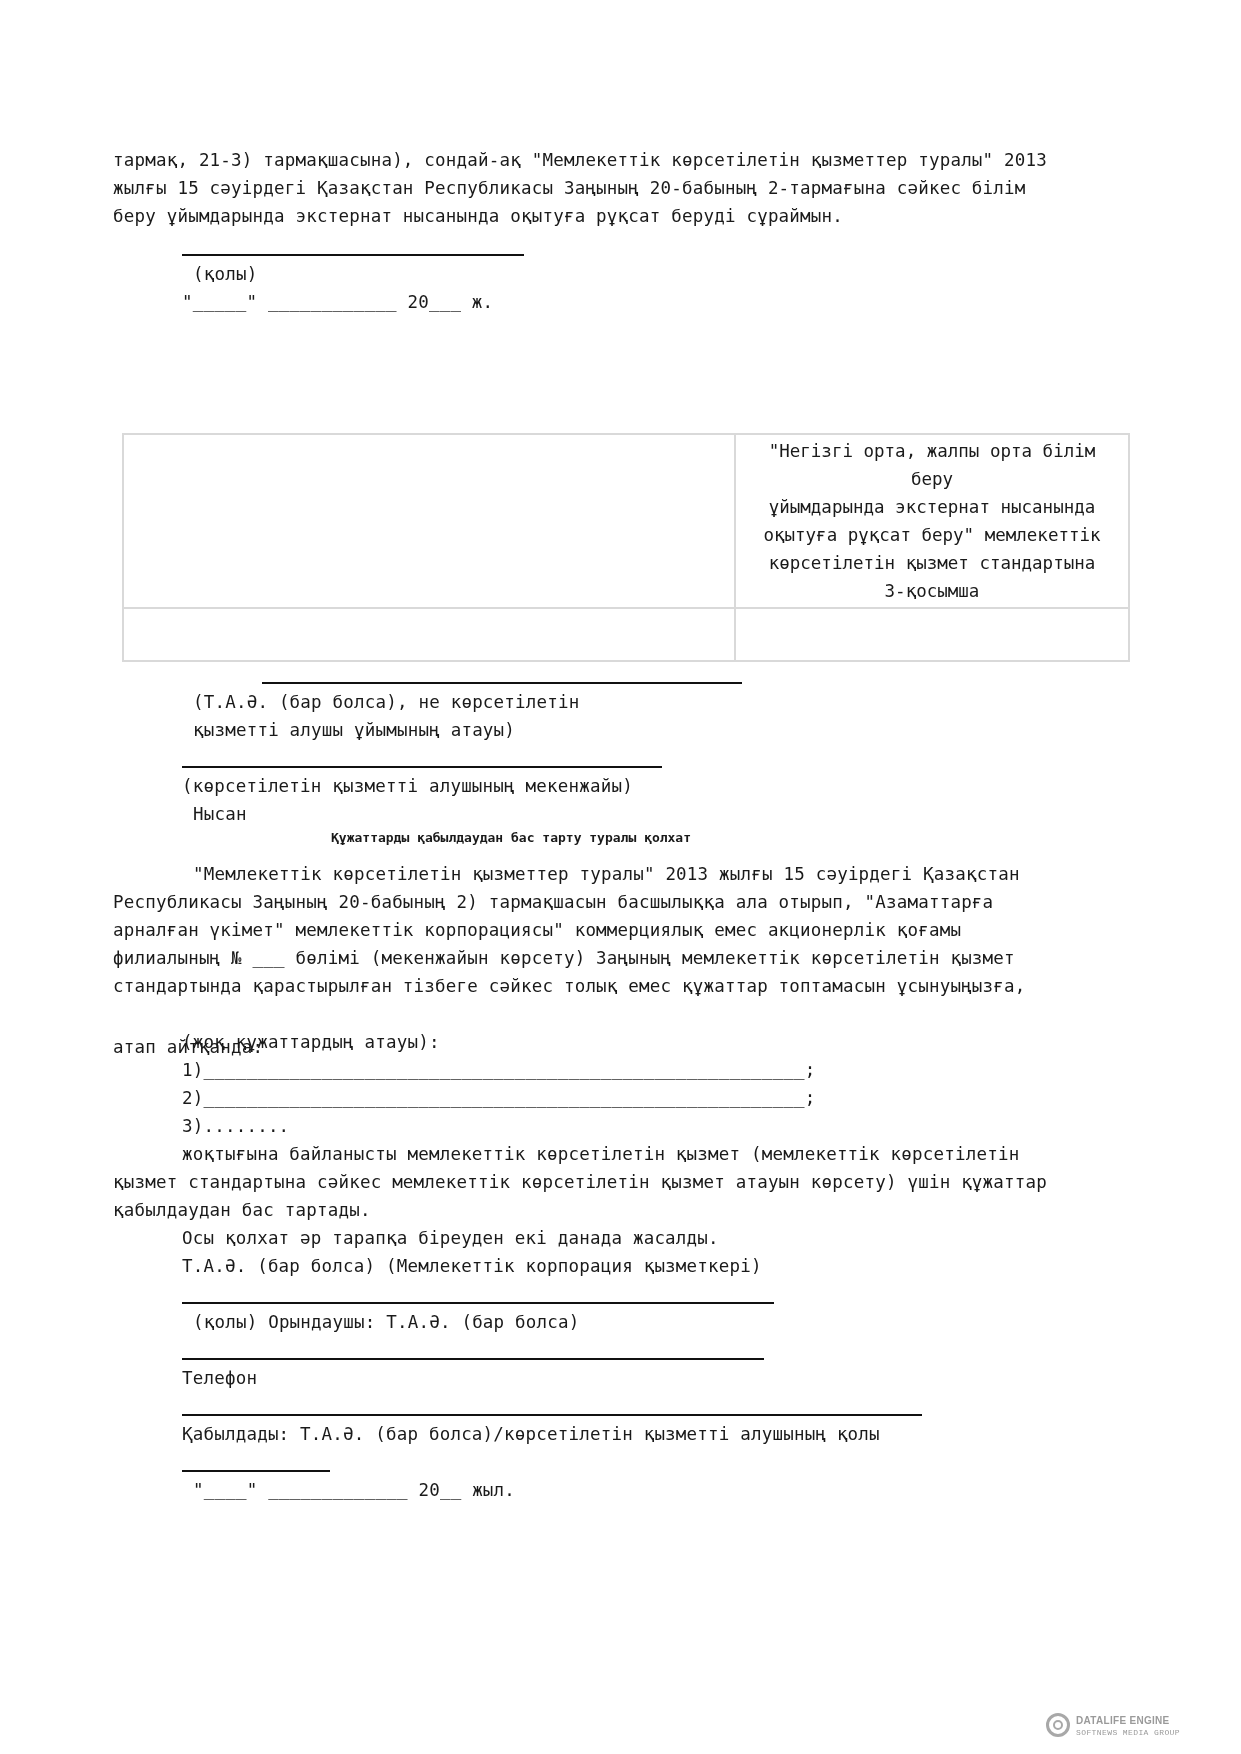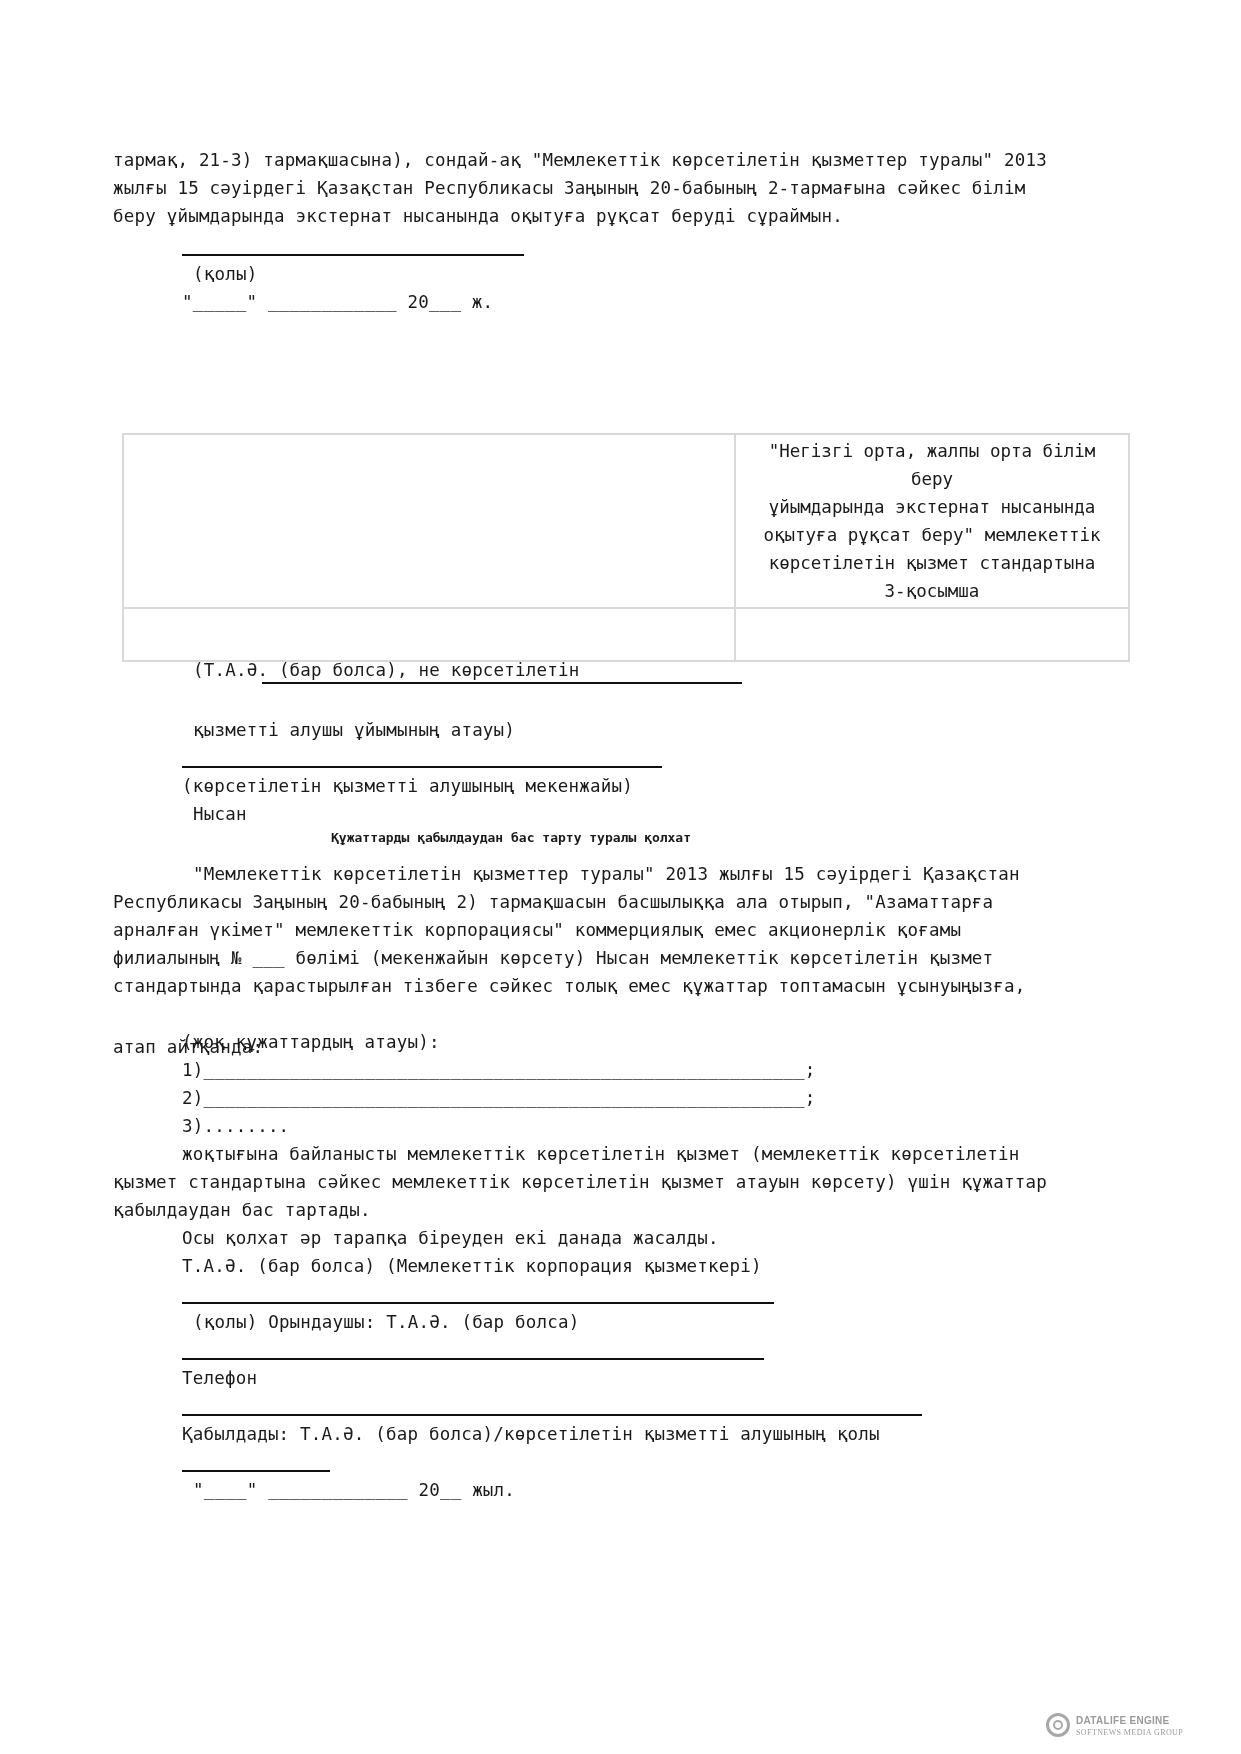--- a/index.html
+++ b/index.html
@@ -10,21 +10,21 @@
   .title { position: absolute; font-family: "DejaVu Sans Mono", monospace; font-weight: bold; font-size: 13px; white-space: pre; }
   .tbl { position: absolute; left: 122px; top: 433px; width: 1008px; height: 229px; border: 2px solid #d9d9d9; box-sizing: border-box; }
   .tbl .vdiv { position: absolute; left: 610px; top: 0; bottom: 0; width: 2px; background: #d9d9d9; }
   .tbl .hdiv { position: absolute; left: 0; right: 0; top: 172px; height: 2px; background: #d9d9d9; }
   .tbl .cell-r { position: absolute; left: 614px; right: 2px; top: 2px; height: 170px; text-align: center;
                  font-size: 17.5px; line-height: 28px; white-space: pre-line; padding-top: 0; }
   .wm { position: absolute; left: 1046px; top: 1713px; display: flex; align-items: center; gap: 6px; color: #9a9a9a; }
   .wm .logo { width: 24px; height: 24px; border: 3px solid #a8a8a8; border-radius: 50%; box-sizing: border-box; position: relative; }
   .wm .logo::after { content: ""; position: absolute; left: 4px; top: 4px; width: 10px; height: 10px; border: 2px solid #a8a8a8; border-radius: 50%; box-sizing: border-box; }
   .wm .name { font-family: "Liberation Sans", sans-serif; font-weight: bold; font-size: 10px; line-height: 15px; letter-spacing: 0.3px; }
-  .wm .sub { font-family: Liberation Serif, serif; font-size: 8px; line-height: 9px; letter-spacing: 0.4px; text-align: right; }
+  .wm .sub { font-family: Liberation Mono, monospace; font-size: 8px; line-height: 9px; letter-spacing: 0.4px; text-align: right; }
 </style>
 </head>
 <body>
 
 <div class="t" style="left:113px; top:146px;">тармақ, 21-3) тармақшасына), сондай-ақ "Мемлекеттік көрсетілетін қызметтер туралы" 2013</div>
 <div class="t" style="left:113px; top:174px;">жылғы 15 сәуірдегі Қазақстан Республикасы Заңының 20-бабының 2-тармағына сәйкес білім</div>
 <div class="t" style="left:113px; top:202px;">беру ұйымдарында экстернат нысанында оқытуға рұқсат беруді сұраймын.</div>
 
 <div class="line" style="left:182px; top:254px; width:342px;"></div>
 <div class="t" style="left:193px; top:260px;">(қолы)</div>
@@ -35,32 +35,32 @@
   <div class="hdiv"></div>
   <div class="cell-r">"Негізгі орта, жалпы орта білім
 беру
 ұйымдарында экстернат нысанында
 оқытуға рұқсат беру" мемлекеттік
 көрсетілетін қызмет стандартына
 3-қосымша</div>
 </div>
 
 <div class="line" style="left:262px; top:682px; width:480px;"></div>
-<div class="t" style="left:193px; top:656px;">(Т.А.Ә. (бар болса), не көрсетілетін</div>
+<div class="t" style="left:193px; top:688px;">(Т.А.Ә. (бар болса), не көрсетілетін</div>
 <div class="t" style="left:193px; top:716px;">қызметті алушы ұйымының атауы)</div>
 <div class="line" style="left:182px; top:766px; width:480px;"></div>
 <div class="t" style="left:182px; top:772px;">(көрсетілетін қызметті алушының мекенжайы)</div>
 <div class="t" style="left:193px; top:800px;">Нысан</div>
 
 <div class="title" style="left:331px; top:830px;">Құжаттарды қабылдаудан бас тарту туралы қолхат</div>
 
 <div class="t" style="left:193px; top:860px;">"Мемлекеттік көрсетілетін қызметтер туралы" 2013 жылғы 15 сәуірдегі Қазақстан</div>
 <div class="t" style="left:113px; top:888px;">Республикасы Заңының 20-бабының 2) тармақшасын басшылыққа ала отырып, "Азаматтарға</div>
 <div class="t" style="left:113px; top:916px;">арналған үкімет" мемлекеттік корпорациясы" коммерциялық емес акционерлік қоғамы</div>
-<div class="t" style="left:113px; top:944px;">филиалының № ___ бөлімі (мекенжайын көрсету) Нысан мемлекеттік көрсетілетін қызмет</div>
+<div class="t" style="left:113px; top:944px;">филиалының № ___ бөлімі (мекенжайын көрсету) Заңының мемлекеттік көрсетілетін қызмет</div>
 <div class="t" style="left:113px; top:972px;">стандартында қарастырылған тізбеге сәйкес толық емес құжаттар топтамасын ұсынуыңызға,</div>
 <div class="t" style="left:113px; top:1000px;margin-top:33px;">атап айтқанда:</div>
 
 <div class="t" style="left:182px; top:1028px;">(жоқ құжаттардың атауы):</div>
 <div class="t" style="left:182px; top:1056px;">1)________________________________________________________;</div>
 <div class="t" style="left:182px; top:1084px;">2)________________________________________________________;</div>
 <div class="t" style="left:182px; top:1112px;">3)........</div>
 
 <div class="t" style="left:182px; top:1140px;">жоқтығына байланысты мемлекеттік көрсетілетін қызмет (мемлекеттік көрсетілетін</div>
 <div class="t" style="left:113px; top:1168px;">қызмет стандартына сәйкес мемлекеттік көрсетілетін қызмет атауын көрсету) үшін құжаттар</div>

